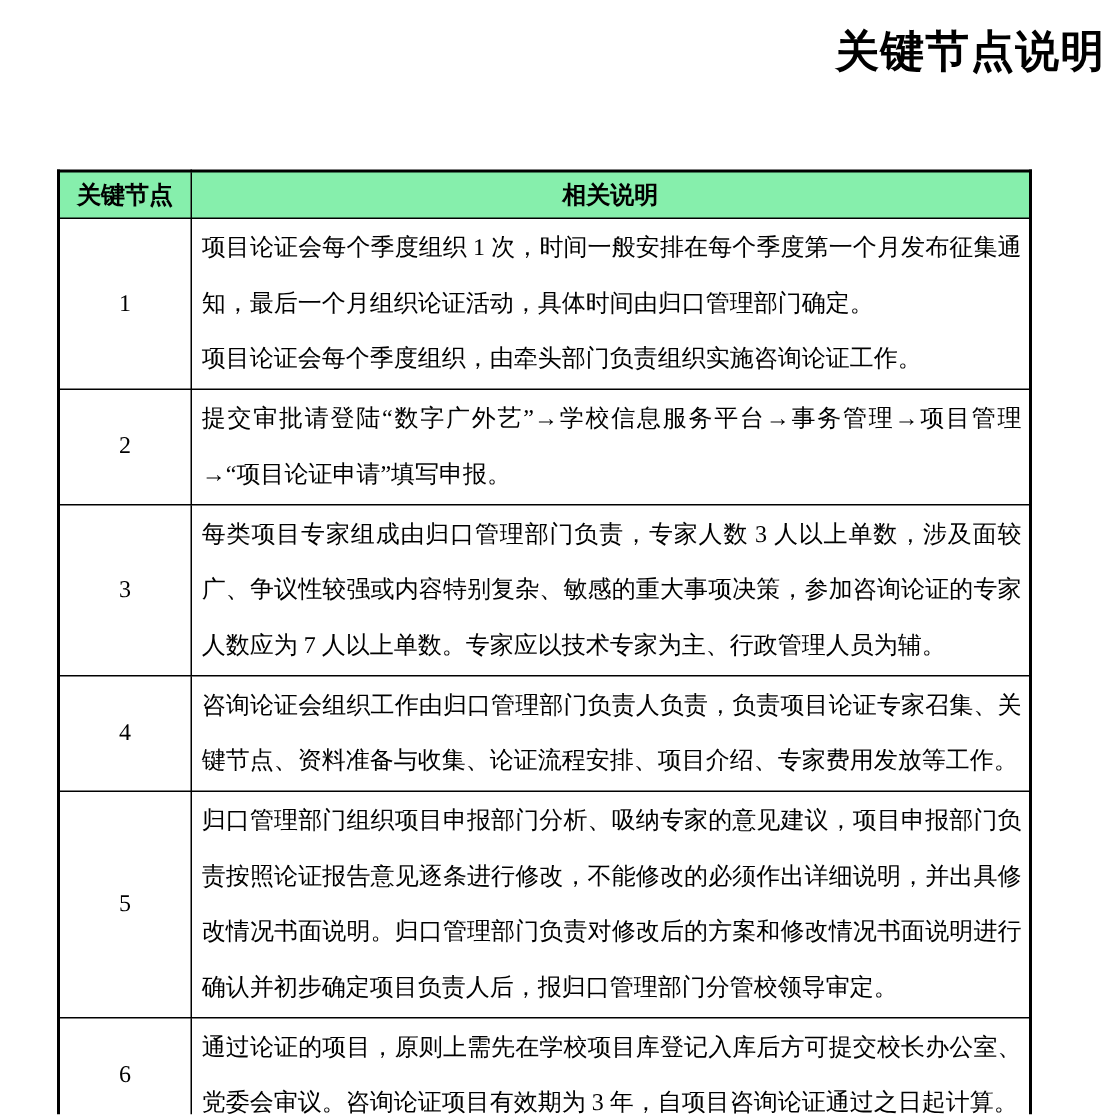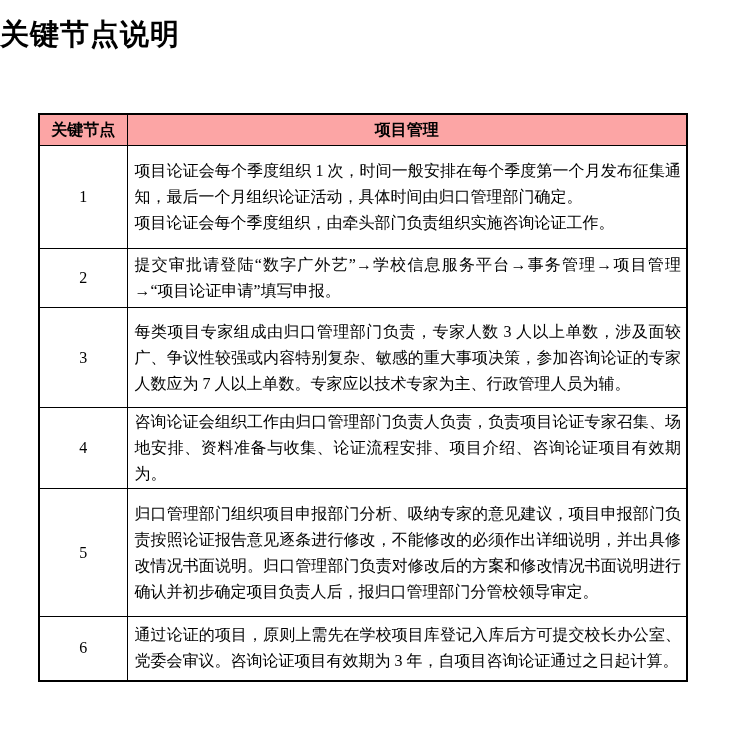--- a/index.html
+++ b/index.html
@@ -8,21 +8,21 @@
     height: 743px;
     background: #ffffff;
     position: relative;
     font-family: "Liberation Serif", serif;
     color: #000000;
     overflow: hidden;
   }
   .doc-title {
     margin: 0;
     padding-top: 15px;
-    text-align: left;
+    text-align: right;
     font-family: "Liberation Sans", "DejaVu Sans", sans-serif;
     font-weight: bold;
     font-size: 29px;
     letter-spacing: 1px;
     color: #000000;
   }
   table.key-nodes {
     position: absolute;
     left: 38px;
     top: 113px;
@@ -31,35 +31,35 @@
     table-layout: fixed;
     border: 2px solid #000000;
   }
   table.key-nodes th,
   table.key-nodes td {
     border: 1px solid #000000;
     vertical-align: middle;
   }
   table.key-nodes col.c-node { width: 88px; }
   table.key-nodes th {
-    background: #fca5a5;
+    background: #86efac;
     height: 30px;
     font-size: 16px;
     font-weight: bold;
     text-align: center;
     padding: 0 4px;
   }
   td.node-cell {
     text-align: center;
     font-size: 16px;
     padding: 0;
   }
   td.desc-cell {
     font-size: 16px;
-    line-height: 26px;
+    line-height: 37px;
     text-align: justify;
     padding: 1px 5px 1px 7px;
   }
   td.desc-cell p { margin: 0; }
   .h-r1 { height: 103px; }
   .h-r2 { height: 59px; }
   .h-r3 { height: 100px; }
   .h-r4 { height: 65px; }
   .h-r5 { height: 128px; }
   .h-r6 { height: 64px; }
@@ -72,21 +72,21 @@
   <h1 class="doc-title">关键节点说明</h1>
 
   <table class="key-nodes">
     <colgroup>
       <col class="c-node">
       <col class="c-desc">
     </colgroup>
     <thead>
       <tr>
         <th>关键节点</th>
-        <th>项目管理</th>
+        <th>相关说明</th>
       </tr>
     </thead>
     <tbody>
       <tr class="h-r1">
         <td class="node-cell">1</td>
         <td class="desc-cell">
           <p>项目论证会每个季度组织 1 次，时间一般安排在每个季度第一个月发布征集通知，最后一个月组织论证活动，具体时间由归口管理部门确定。</p>
           <p>项目论证会每个季度组织，由牵头部门负责组织实施咨询论证工作。</p>
         </td>
       </tr>
@@ -98,21 +98,21 @@
       </tr>
       <tr class="h-r3">
         <td class="node-cell">3</td>
         <td class="desc-cell">
           <p>每类项目专家组成由归口管理部门负责，专家人数 3 人以上单数，涉及面较广、争议性较强或内容特别复杂、敏感的重大事项决策，参加咨询论证的专家人数应为 7 人以上单数。专家应以技术专家为主、行政管理人员为辅。</p>
         </td>
       </tr>
       <tr class="h-r4">
         <td class="node-cell">4</td>
         <td class="desc-cell">
-          <p>咨询论证会组织工作由归口管理部门负责人负责，负责项目论证专家召集、场地安排、资料准备与收集、论证流程安排、项目介绍、咨询论证项目有效期为。</p>
+          <p>咨询论证会组织工作由归口管理部门负责人负责，负责项目论证专家召集、关键节点、资料准备与收集、论证流程安排、项目介绍、专家费用发放等工作。</p>
         </td>
       </tr>
       <tr class="h-r5">
         <td class="node-cell">5</td>
         <td class="desc-cell">
           <p>归口管理部门组织项目申报部门分析、吸纳专家的意见建议，项目申报部门负责按照论证报告意见逐条进行修改，不能修改的必须作出详细说明，并出具修改情况书面说明。归口管理部门负责对修改后的方案和修改情况书面说明进行确认并初步确定项目负责人后，报归口管理部门分管校领导审定。</p>
         </td>
       </tr>
       <tr class="h-r6">
         <td class="node-cell">6</td>

